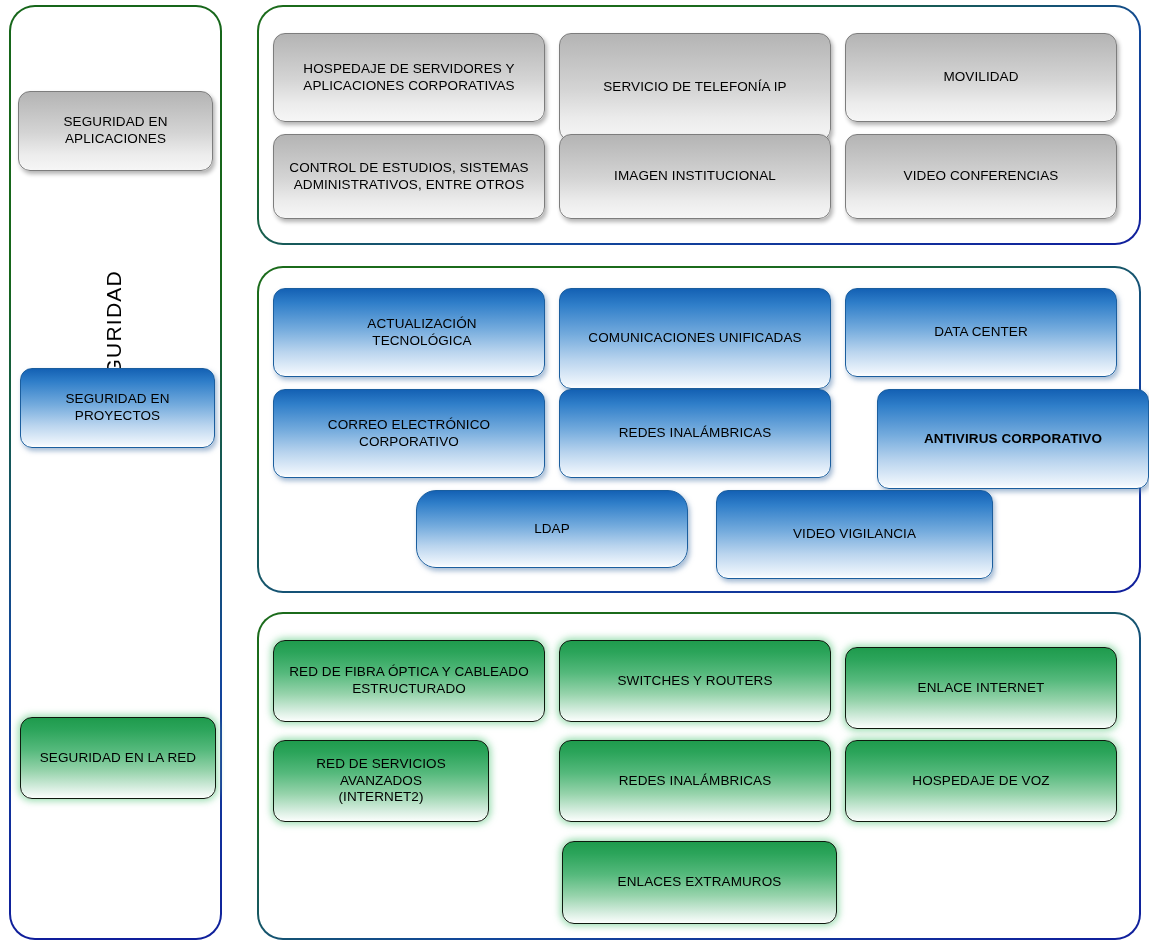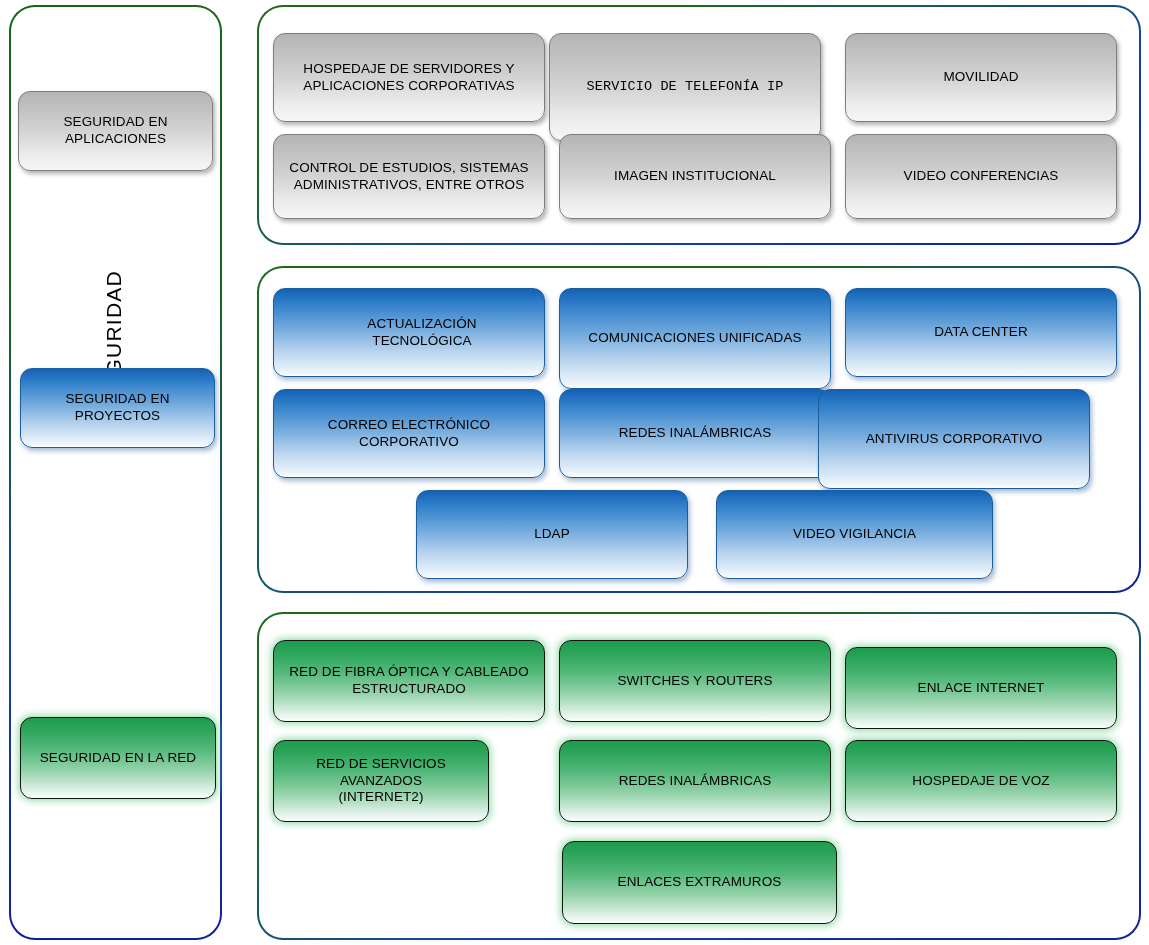--- a/index.html
+++ b/index.html
@@ -97,21 +97,21 @@
 PROYECTOS</div>
 
   <div class="node green" style="left:9px; top:710px; width:196px; height:82px;">SEGURIDAD EN LA RED</div>
 </div>
 
 <div class="panel" style="left:257px; top:5px; width:884px; height:240px;">
 
   <div class="node gray" style="left:14px; top:26px; width:272px; height:89px;">HOSPEDAJE DE SERVIDORES Y
 APLICACIONES CORPORATIVAS</div>
 
-  <div class="node gray" style="left:290px; top:26px; width:272px; height:108px;font-family:Liberation Mono, monospace;">SERVICIO DE TELEFONÍA IP</div>
+  <div class="node gray" style="left:300px; top:26px; width:272px; height:108px;">SERVICIO DE TELEFONÍA IP</div>
 
   <div class="node gray" style="left:586px; top:26px; width:272px; height:89px;">MOVILIDAD</div>
 
   <div class="node gray" style="left:14px; top:127px; width:272px; height:85px;">CONTROL DE ESTUDIOS, SISTEMAS
 ADMINISTRATIVOS, ENTRE OTROS</div>
 
   <div class="node gray" style="left:300px; top:127px; width:272px; height:85px;">IMAGEN INSTITUCIONAL</div>
 
   <div class="node gray" style="left:586px; top:127px; width:272px; height:85px;">VIDEO CONFERENCIAS</div>
 </div>
@@ -123,23 +123,23 @@
 
   <div class="node blue" style="left:300px; top:20px; width:272px; height:101px;">COMUNICACIONES UNIFICADAS</div>
 
   <div class="node blue" style="left:586px; top:20px; width:272px; height:89px;">DATA CENTER</div>
 
   <div class="node blue" style="left:14px; top:121px; width:272px; height:89px;">CORREO ELECTRÓNICO
 CORPORATIVO</div>
 
   <div class="node blue" style="left:300px; top:121px; width:272px; height:89px;">REDES INALÁMBRICAS</div>
 
-  <div class="node blue" style="left:559px; top:121px; width:272px; height:100px;">ANTIVIRUS CORPORATIVO</div>
+  <div class="node blue" style="left:618px; top:121px; width:272px; height:100px;font-weight:bold;">ANTIVIRUS CORPORATIVO</div>
 
-  <div class="node blue" style="left:157px; top:222px; width:272px; height:89px;">LDAP</div>
+  <div class="node blue" style="left:157px; top:222px; width:272px; height:78px;border-radius:20px;">LDAP</div>
 
   <div class="node blue" style="left:457px; top:222px; width:277px; height:89px;">VIDEO VIGILANCIA</div>
 </div>
 
 <div class="panel" style="left:257px; top:612px; width:884px; height:328px;padding-left:46px;">
 
   <div class="node green" style="left:14px; top:26px; width:272px; height:82px;">RED DE FIBRA ÓPTICA Y CABLEADO
 ESTRUCTURADO</div>
 
   <div class="node green" style="left:300px; top:26px; width:272px; height:82px;">SWITCHES Y ROUTERS</div>

